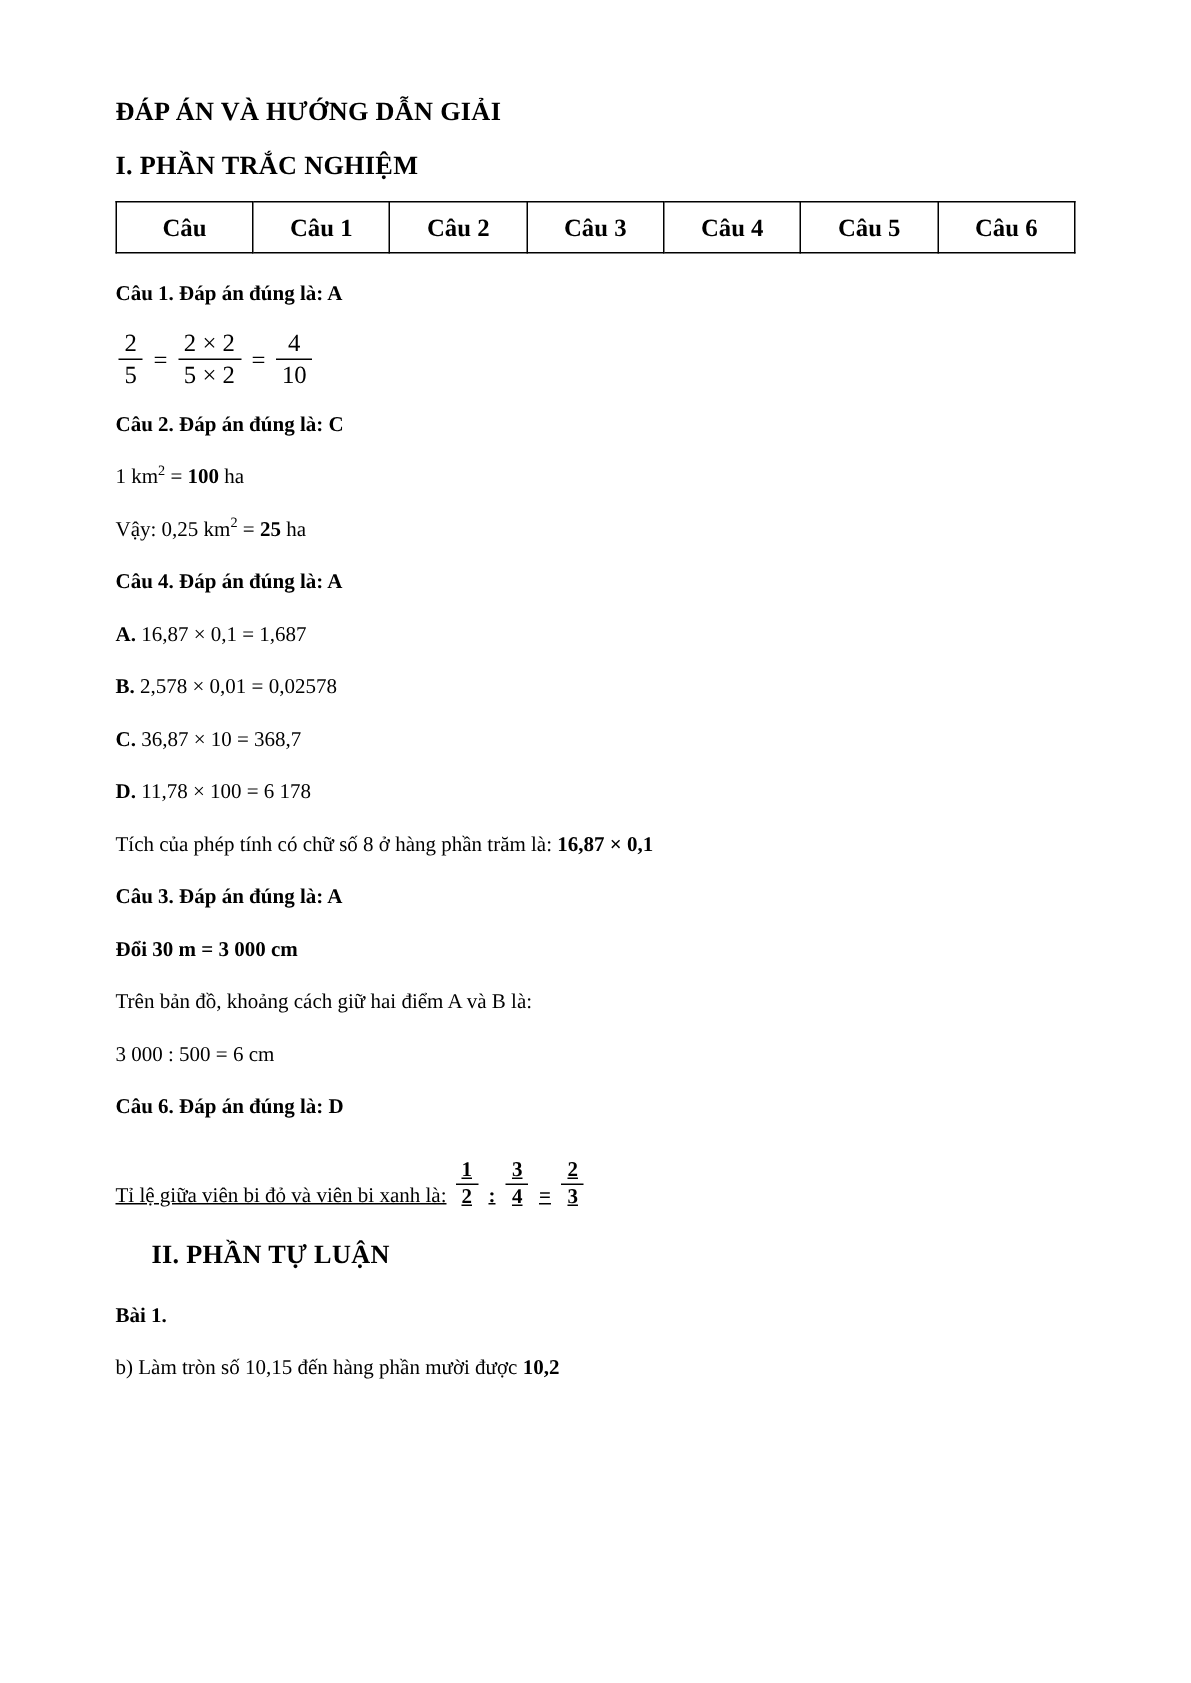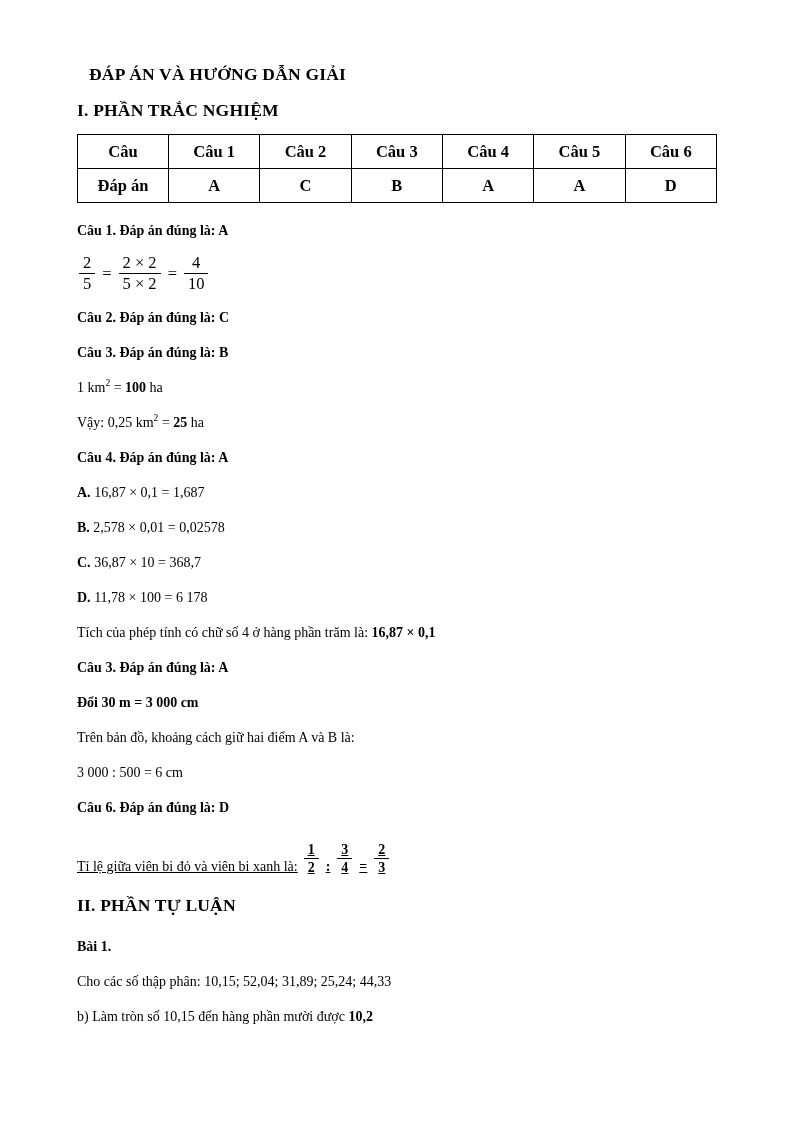--- a/index.html
+++ b/index.html
@@ -17,33 +17,34 @@
   }
   .page {
     padding: 64px 70px 0 77px;
     box-sizing: border-box;
     width: 794px;
   }
   .doc-title {
     font-size: 17.5px;
     font-weight: bold;
     letter-spacing: 0.2px;
-    margin: 0 0 14px 12px;
+    margin: 0 0 14px 0;
     line-height: 1.25;
   }
   .section-heading {
     font-size: 17.5px;
     font-weight: bold;
     letter-spacing: 0.2px;
     margin: 0 0 12px 0;
     line-height: 1.25;
   }
   .section-heading-ii {
     margin-top: 20px;
     margin-bottom: 12px;
+    margin-left: 24px;
   }
   table.answers {
     border-collapse: collapse;
     width: 640px;
     margin: 0 0 10px 0;
     table-layout: fixed;
   }
   table.answers td {
     border: 1.2px solid #000000;
     text-align: center;
@@ -127,29 +128,20 @@
     <tbody>
       <tr>
         <td class="label-col">Câu</td>
         <td>Câu 1</td>
         <td>Câu 2</td>
         <td>Câu 3</td>
         <td>Câu 4</td>
         <td>Câu 5</td>
         <td>Câu 6</td>
       </tr>
-      <tr>
-        <td class="label-col">Đáp án</td>
-        <td>A</td>
-        <td>C</td>
-        <td>B</td>
-        <td>A</td>
-        <td>A</td>
-        <td>D</td>
-      </tr>
     </tbody>
   </table>
 
   <p class="line bold">Câu 1. Đáp án đúng là: A</p>
   <div class="fraction-row">
     <span class="frac">
       <span class="num">2</span>
       <span class="den">5</span>
     </span>
     <span class="op">=</span>
@@ -159,30 +151,29 @@
     </span>
     <span class="op">=</span>
     <span class="frac">
       <span class="num">4</span>
       <span class="den">10</span>
     </span>
   </div>
 
   <p class="line bold">Câu 2. Đáp án đúng là: C</p>
 
-  <p class="line bold">Câu 3. Đáp án đúng là: B</p>
   <p class="line"><span>1 km</span><sup>2</sup><span> = </span><span class="b">100</span><span> ha</span></p>
   <p class="line"><span>Vậy: 0,25 km</span><sup>2</sup><span> = </span><span class="b">25</span><span> ha</span></p>
 
   <p class="line bold">Câu 4. Đáp án đúng là: A</p>
   <p class="line"><span class="b">A.</span><span> 16,87 × 0,1 = 1,687</span></p>
   <p class="line"><span class="b">B.</span><span> 2,578 × 0,01 = 0,02578</span></p>
   <p class="line"><span class="b">C.</span><span> 36,87 × 10 = 368,7</span></p>
   <p class="line"><span class="b">D.</span><span> 11,78 × 100 = 6 178</span></p>
-  <p class="line"><span>Tích của phép tính có chữ số 4 ở hàng phần trăm là: </span><span class="b">16,87 × 0,1</span></p>
+  <p class="line"><span>Tích của phép tính có chữ số 8 ở hàng phần trăm là: </span><span class="b">16,87 × 0,1</span></p>
 
   <p class="line bold">Câu 3. Đáp án đúng là: A</p>
   <p class="line bold">Đổi 30 m = 3 000 cm</p>
   <p class="line">Trên bản đồ, khoảng cách giữ hai điểm A và B là:</p>
   <p class="line">3 000 : 500 = 6 cm</p>
 
   <p class="line bold">Câu 6. Đáp án đúng là: D</p>
   <div class="inline-frac-line">
     <span class="text">Tỉ lệ giữa viên bi đỏ và viên bi xanh là:</span>
     <span class="frac bold">
@@ -196,16 +187,15 @@
     </span>
     <span class="op b">=</span>
     <span class="frac bold">
       <span class="num">2</span>
       <span class="den">3</span>
     </span>
   </div>
 
   <h2 class="section-heading section-heading-ii">II. PHẦN TỰ LUẬN</h2>
   <p class="line bold">Bài 1.</p>
-  <p class="line">Cho các số thập phân: 10,15; 52,04; 31,89; 25,24; 44,33</p>
   <p class="line"><span>b) Làm tròn số 10,15 đến hàng phần mười được </span><span class="b">10,2</span></p>
 
 </div>
 
 </body></html>

